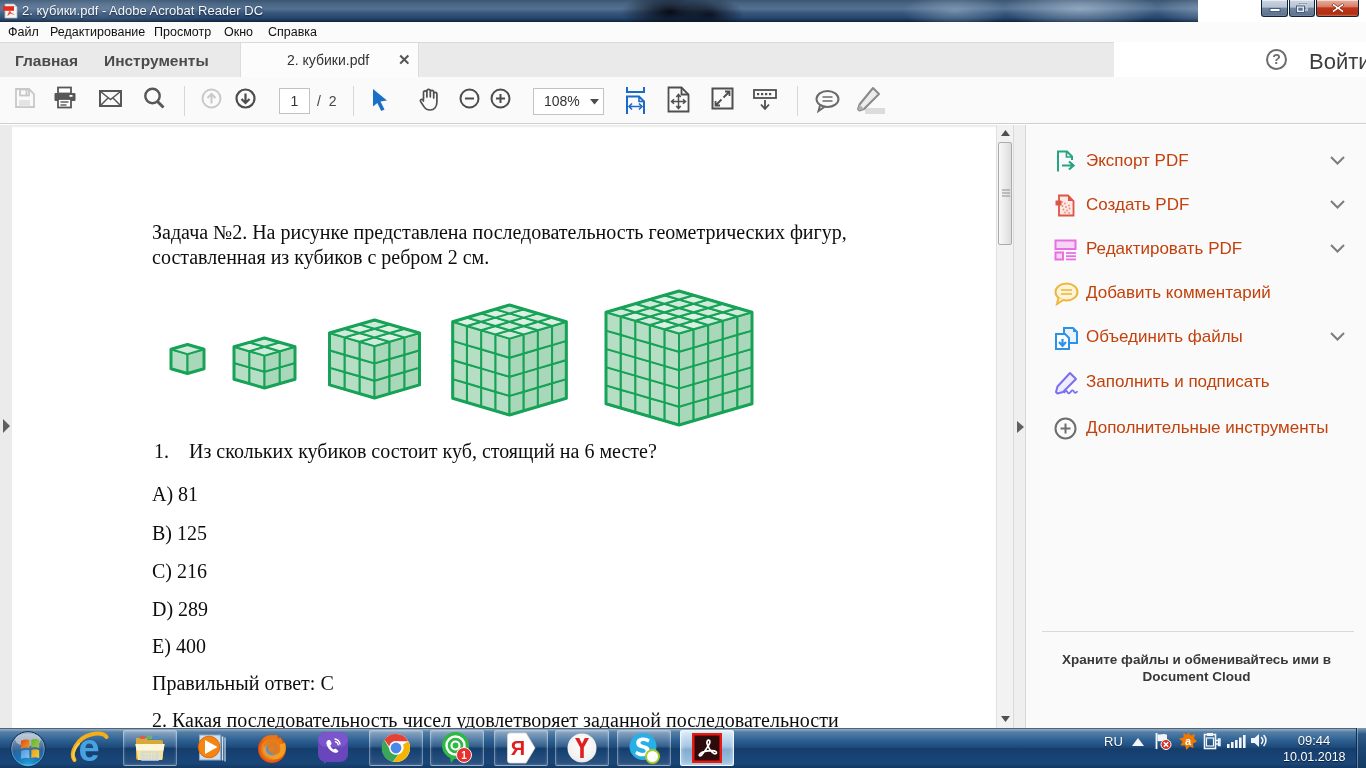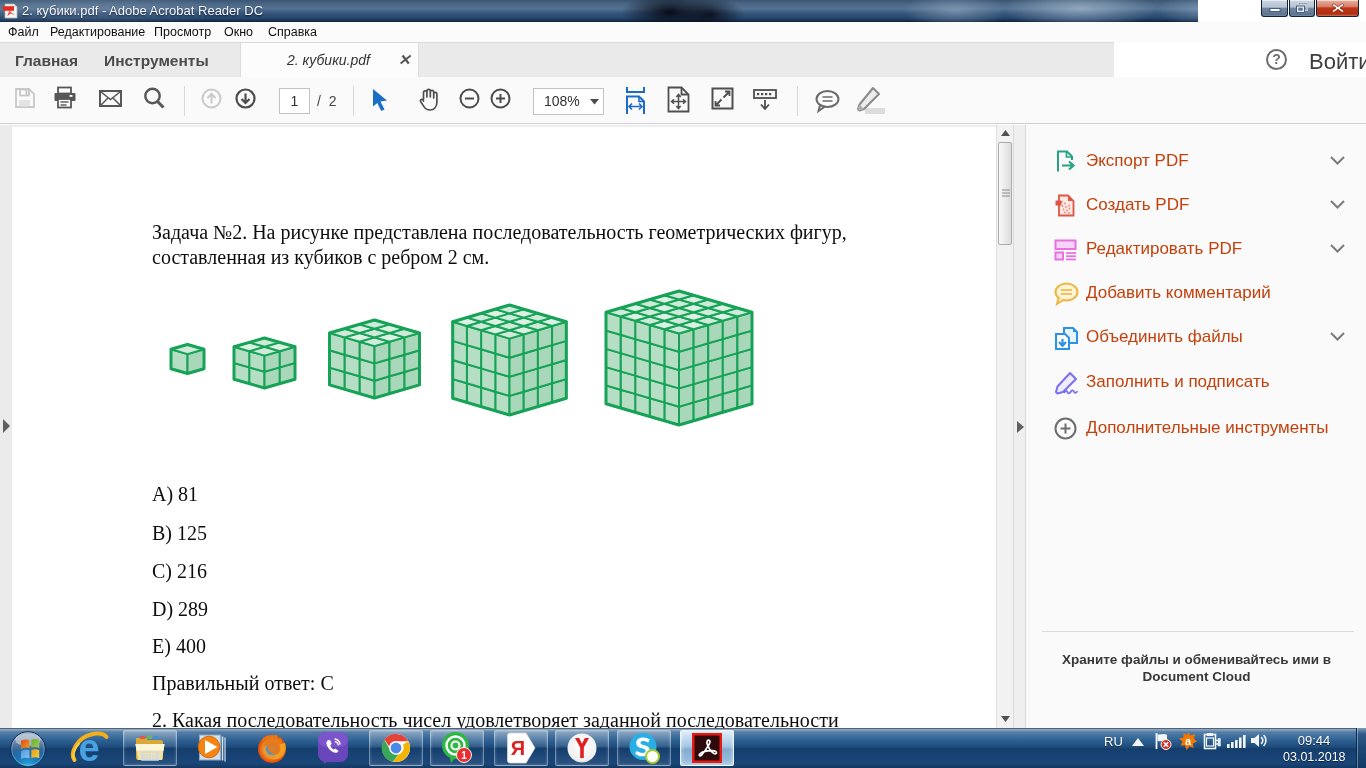--- a/index.html
+++ b/index.html
@@ -31,21 +31,21 @@
 .winbtn svg { position:absolute; left:50%; top:50%; transform:translate(-50%,-50%); }
 
 #menubar { position:absolute; left:0; top:22px; width:1366px; height:20px; background:#fbfbfb;
   font-size:12.5px; color:#101010; }
 #menubar span { position:absolute; top:3px; }
 
 #tabbar { position:absolute; left:0; top:42px; width:1114px; height:35px; background:#eaeaea;
   border-top:1px solid #d9d9d9; }
 #tabbar .bigtab { position:absolute; top:0; font-size:15.5px; font-weight:bold; color:#4b4b4b; line-height:35px; }
 #activetab { position:absolute; left:240px; top:0; width:179px; height:36px; background:#fcfcfc;
-  border-left:1px solid #dcdcdc; border-right:1px solid #dcdcdc;font-style:italic; }
+  border-left:1px solid #dcdcdc; border-right:1px solid #dcdcdc; }
 #activetab .tname { position:absolute; left:46px; top:0; line-height:34px; font-size:14px; color:#333; }
 #activetab .tx { position:absolute; left:157px; top:0; line-height:33px; font-size:15px; color:#555; font-weight:bold;}
 #helpq { position:absolute; left:1266px; top:49px; width:21px; height:21px; border:2px solid #6d6d6d;
   border-radius:50%; color:#6d6d6d; font-size:14px; font-weight:bold; text-align:center; line-height:17px; }
 #signintxt { position:absolute; left:1309px; top:49px; font-size:22px; color:#3d3d3d; }
 
 #toolbar { position:absolute; left:0; top:77px; width:1366px; height:47px; background:#fafafa;
   border-bottom:1px solid #cfcfcf; }
 .tsep { position:absolute; top:9px; width:1px; height:30px; background:#d8d8d8; }
 .ticon { position:absolute; top:0; }
@@ -417,20 +417,21 @@
         <polygon points="664.4,312.2 649.8,308.0 664.4,303.8 679.0,308.0" fill="#dcf0e4" stroke="#17a357" stroke-width="2" stroke-linejoin="round"></polygon>
         <polygon points="679.0,308.0 664.4,303.8 679.0,299.5 693.6,303.8" fill="#cfeada" stroke="#17a357" stroke-width="2" stroke-linejoin="round"></polygon>
         <polygon points="693.6,303.8 679.0,299.5 693.6,295.2 708.2,299.5" fill="#dcf0e4" stroke="#17a357" stroke-width="2" stroke-linejoin="round"></polygon>
         <polygon points="620.6,316.5 606.0,312.2 620.6,308.0 635.2,312.2" fill="#cfeada" stroke="#17a357" stroke-width="2" stroke-linejoin="round"></polygon>
         <polygon points="635.2,312.2 620.6,308.0 635.2,303.8 649.8,308.0" fill="#dcf0e4" stroke="#17a357" stroke-width="2" stroke-linejoin="round"></polygon>
         <polygon points="649.8,308.0 635.2,303.8 649.8,299.5 664.4,303.8" fill="#cfeada" stroke="#17a357" stroke-width="2" stroke-linejoin="round"></polygon>
         <polygon points="664.4,303.8 649.8,299.5 664.4,295.2 679.0,299.5" fill="#dcf0e4" stroke="#17a357" stroke-width="2" stroke-linejoin="round"></polygon>
         <polygon points="679.0,299.5 664.4,295.2 679.0,291.0 693.6,295.2" fill="#cfeada" stroke="#17a357" stroke-width="2" stroke-linejoin="round"></polygon>
         <polygon points="679.0,425.0 606.0,403.8 606.0,312.2 679.0,291.0 752.0,312.2 752.0,403.8" fill="none" stroke="#17a357" stroke-width="3" stroke-linejoin="round"></polygon>
       </svg></div>
+  <div class="serif dline" style="left:154px;top:315px">1.&nbsp;&nbsp;&nbsp; Из скольких кубиков состоит куб, стоящий на 6 месте?</div>
   <div class="serif dline" style="left:152px;top:358px">A) 81</div>
   <div class="serif dline" style="left:152px;top:397px">B) 125</div>
   <div class="serif dline" style="left:152px;top:435px">C) 216</div>
   <div class="serif dline" style="left:152px;top:473px">D) 289</div>
   <div class="serif dline" style="left:152px;top:510px">E) 400</div>
   <div class="serif dline" style="left:152px;top:547px">Правильный ответ: C</div>
   <div class="serif dline" style="left:152px;top:584px">2. Какая последовательность чисел удовлетворяет заданной последовательности</div>
   <div id="vscroll">
     <svg class="abs" style="left:4px;top:5px" width="9" height="6" viewBox="0 0 9 6">
         <path d="M4.5 0 L9 6 H0 Z" fill="#505050"></path>
@@ -723,16 +724,16 @@
         <rect x="12" y="2.5" width="2.6" height="10.5"></rect>
         <rect x="16" y="0" width="2.6" height="13"></rect>
       </g>
   </svg>
   <svg class="trayitem" style="left:1251px;top:5px" width="17" height="15" viewBox="0 0 17 15">
     <path d="M0 5 h3.5 L8 1 V14 L3.5 10 H0 Z" fill="#f2f6fa"></path>
     <path d="M10.5 4.5 a4.5 4.5 0 0 1 0 6 M13 2.5 a7.5 7.5 0 0 1 0 10" fill="none" stroke="#f2f6fa" stroke-width="1.6" stroke-linecap="round"></path>
   </svg>
   <div id="clock">
       <div>09:44</div>
-      <div style="font-size:12.5px;margin-top:2px">03.01.2018</div>
+      <div style="font-size:12.5px;margin-top:2px">10.01.2018</div>
     </div>
   <div id="showdesk"></div>
 </div>
 
 </body></html>

